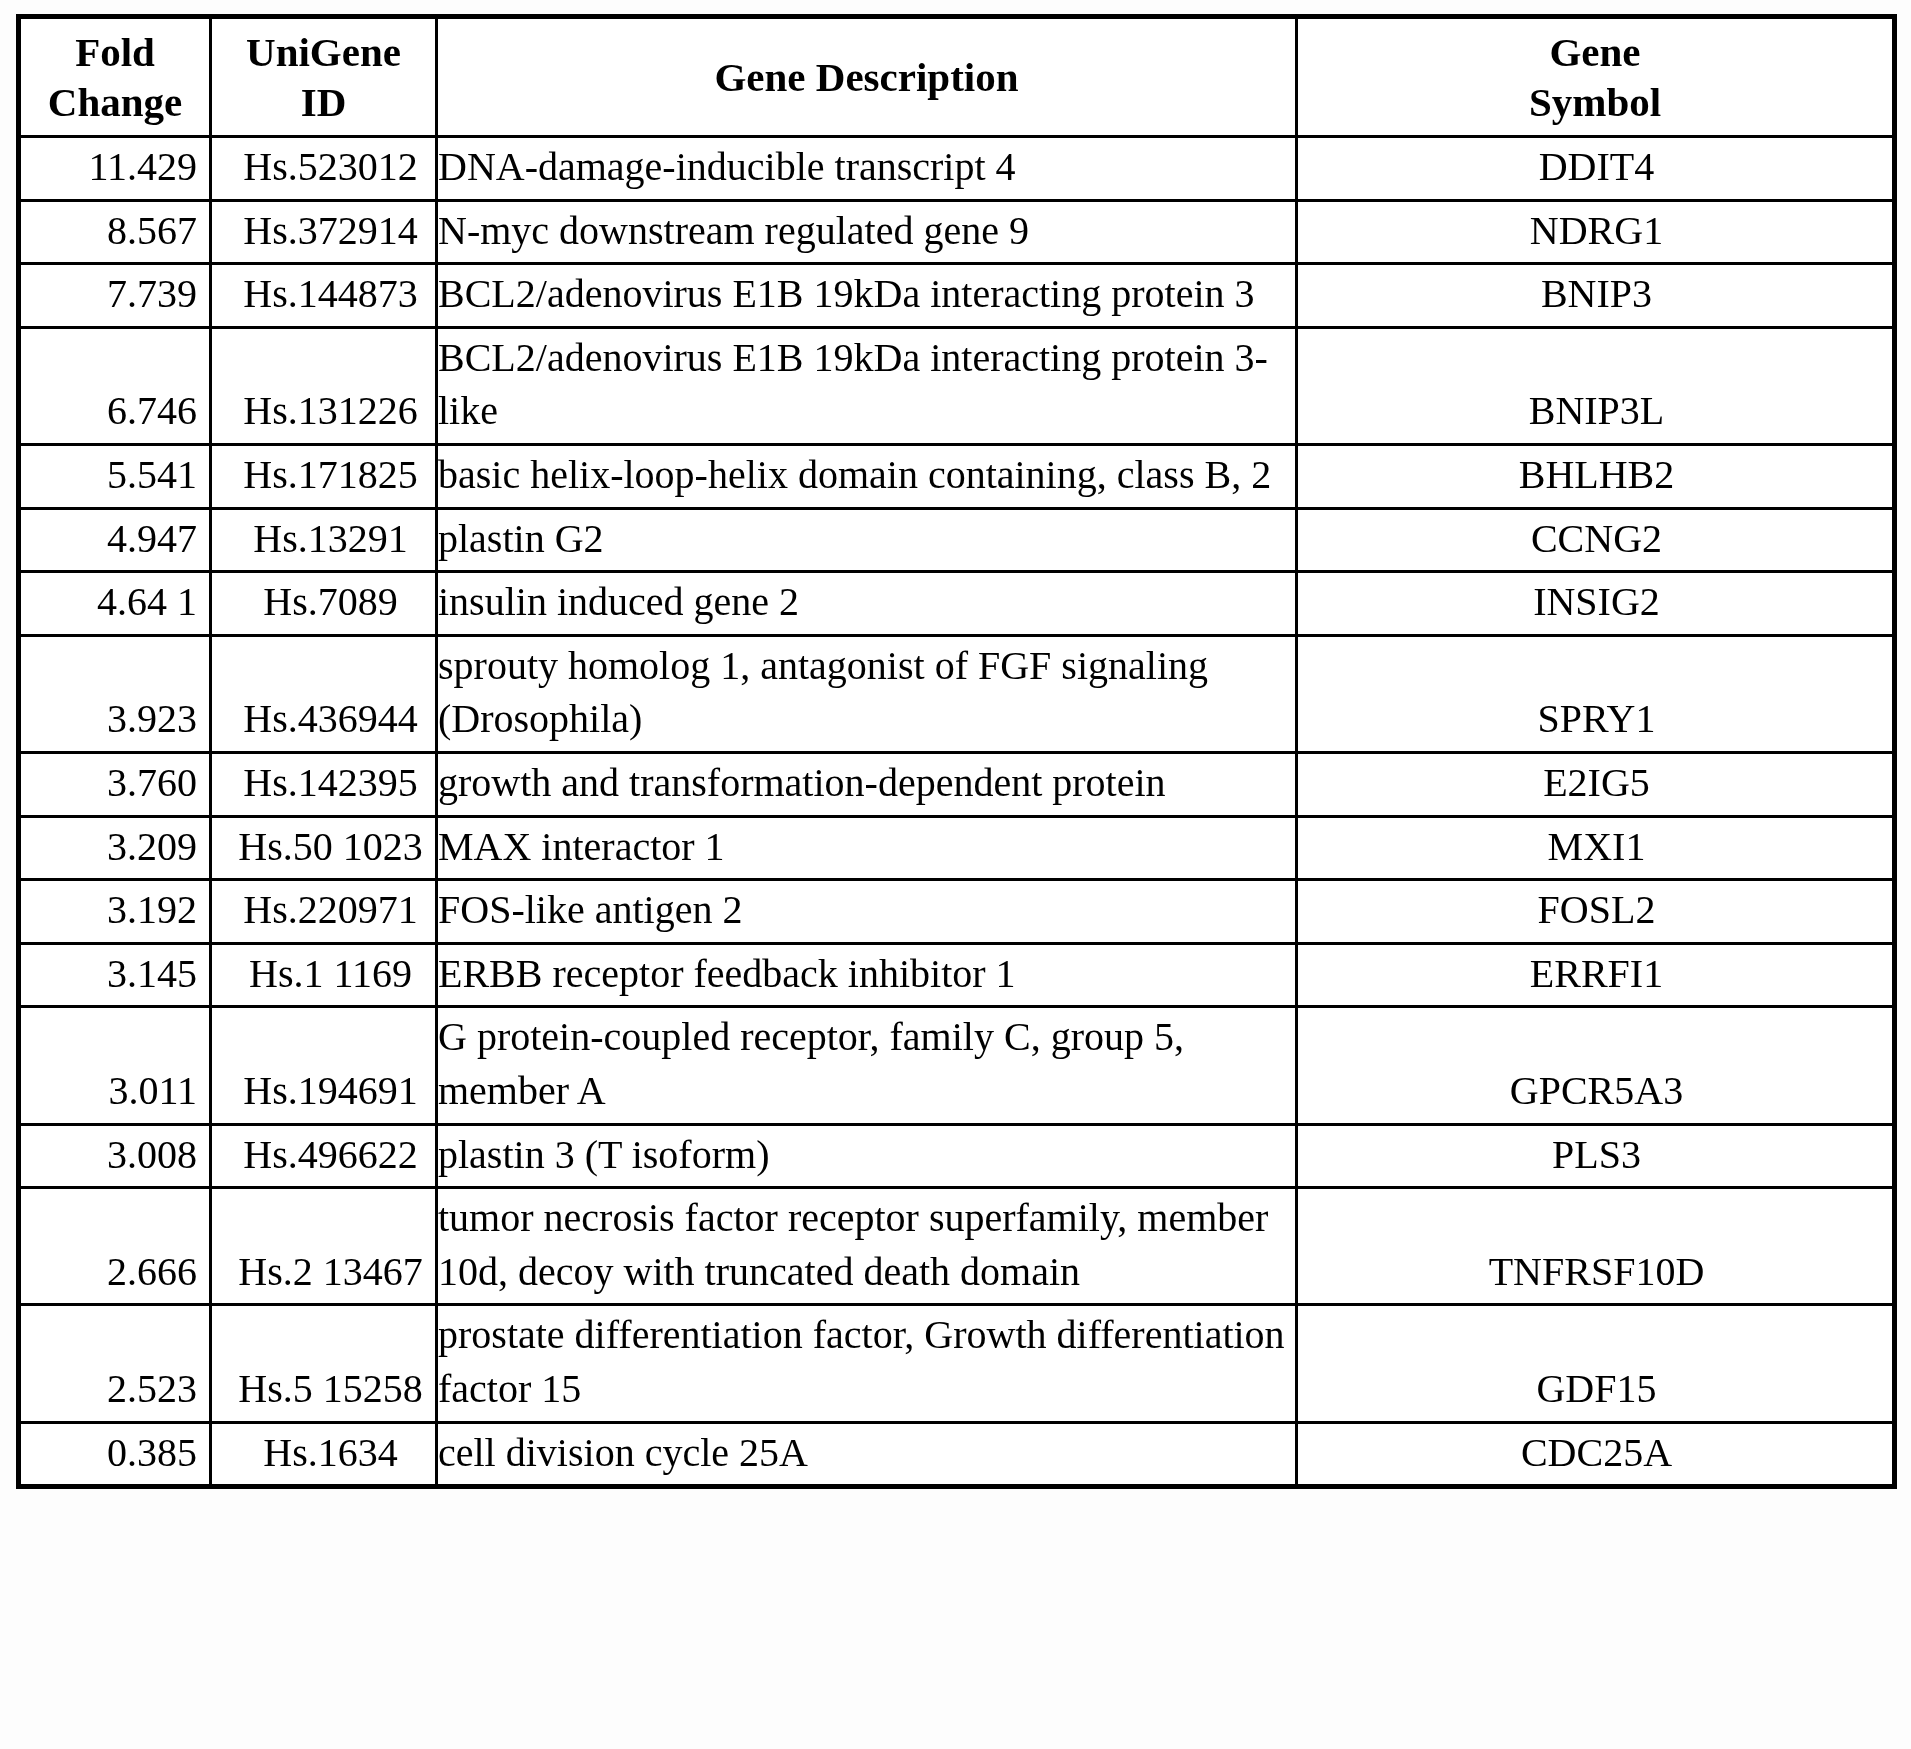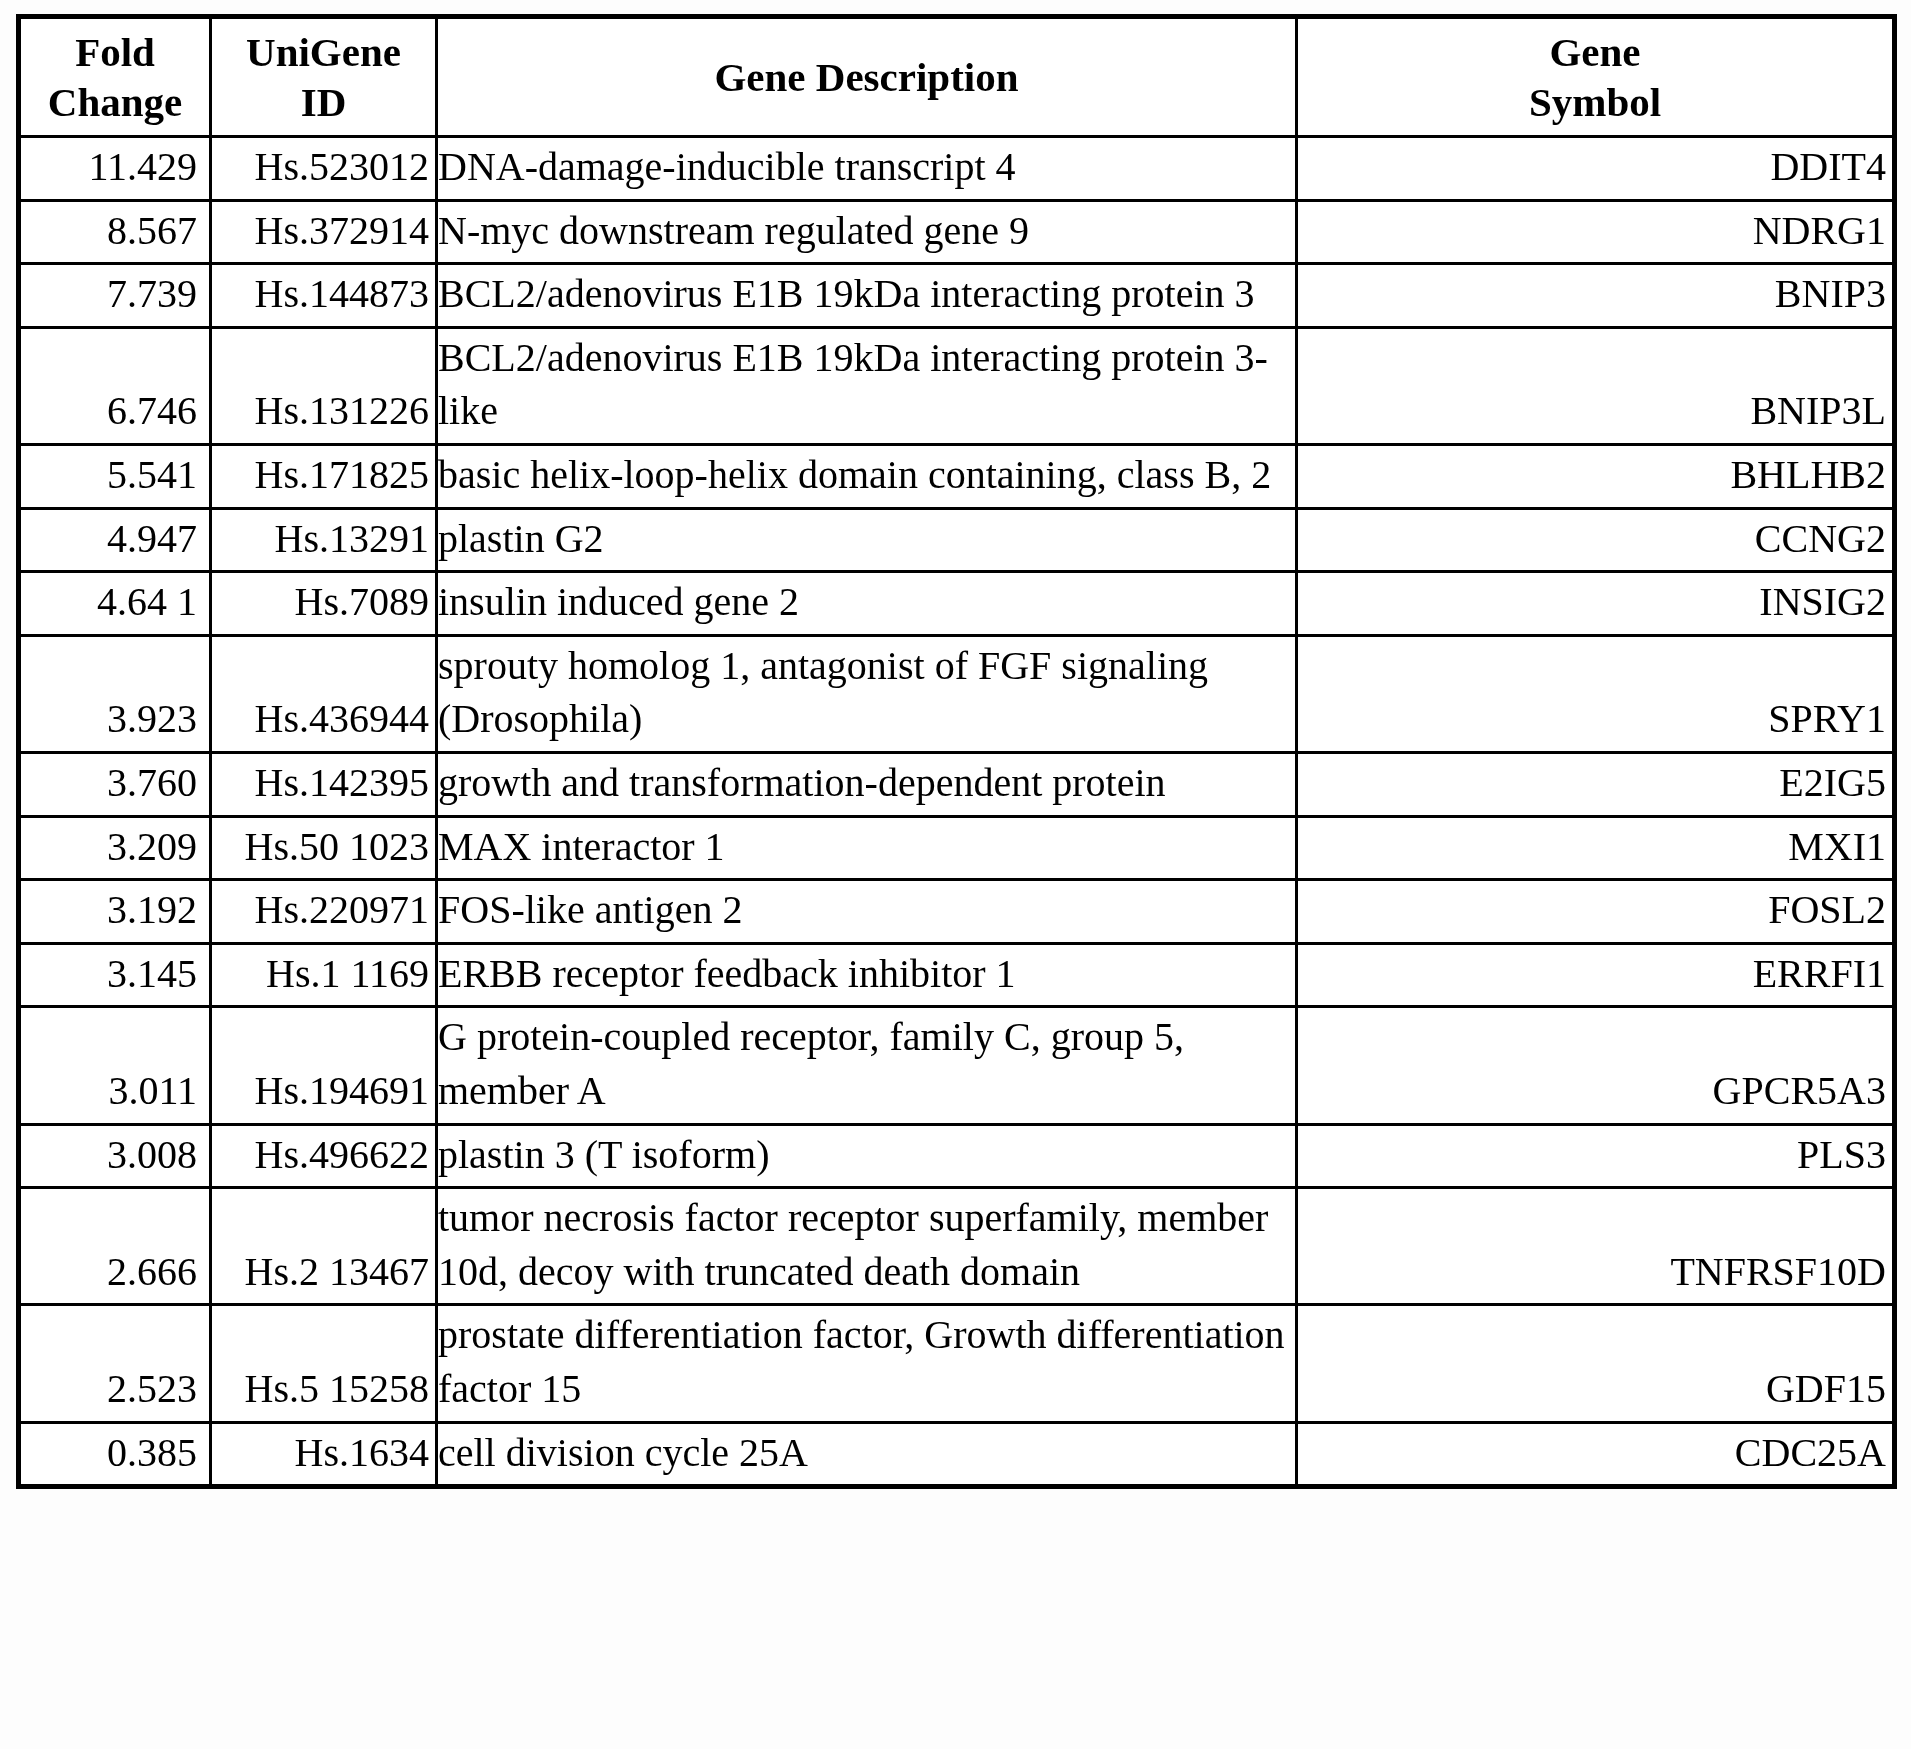--- a/index.html
+++ b/index.html
@@ -41,31 +41,31 @@
     vertical-align: bottom;
     line-height: 1.34;
     padding: 2px 6px 5px 6px;
     word-wrap: break-word;
   }
   td.c-fold {
     text-align: right;
     padding-right: 12px;
   }
   td.c-id {
-    text-align: right;
+    text-align: center;
     padding-left: 20px;
     font-family: Liberation Serif, serif;
   }
   td.c-desc {
     text-align: left;
     padding-left: 0;
     padding-right: 10px;
   }
   td.c-sym {
-    text-align: right;
+    text-align: center;
     padding-left: 9px;
   }
 </style>
 </head>
 <body>
 
 <div class="page">
   <table class="gene-table">
     <colgroup>
       <col style="width:192px">

